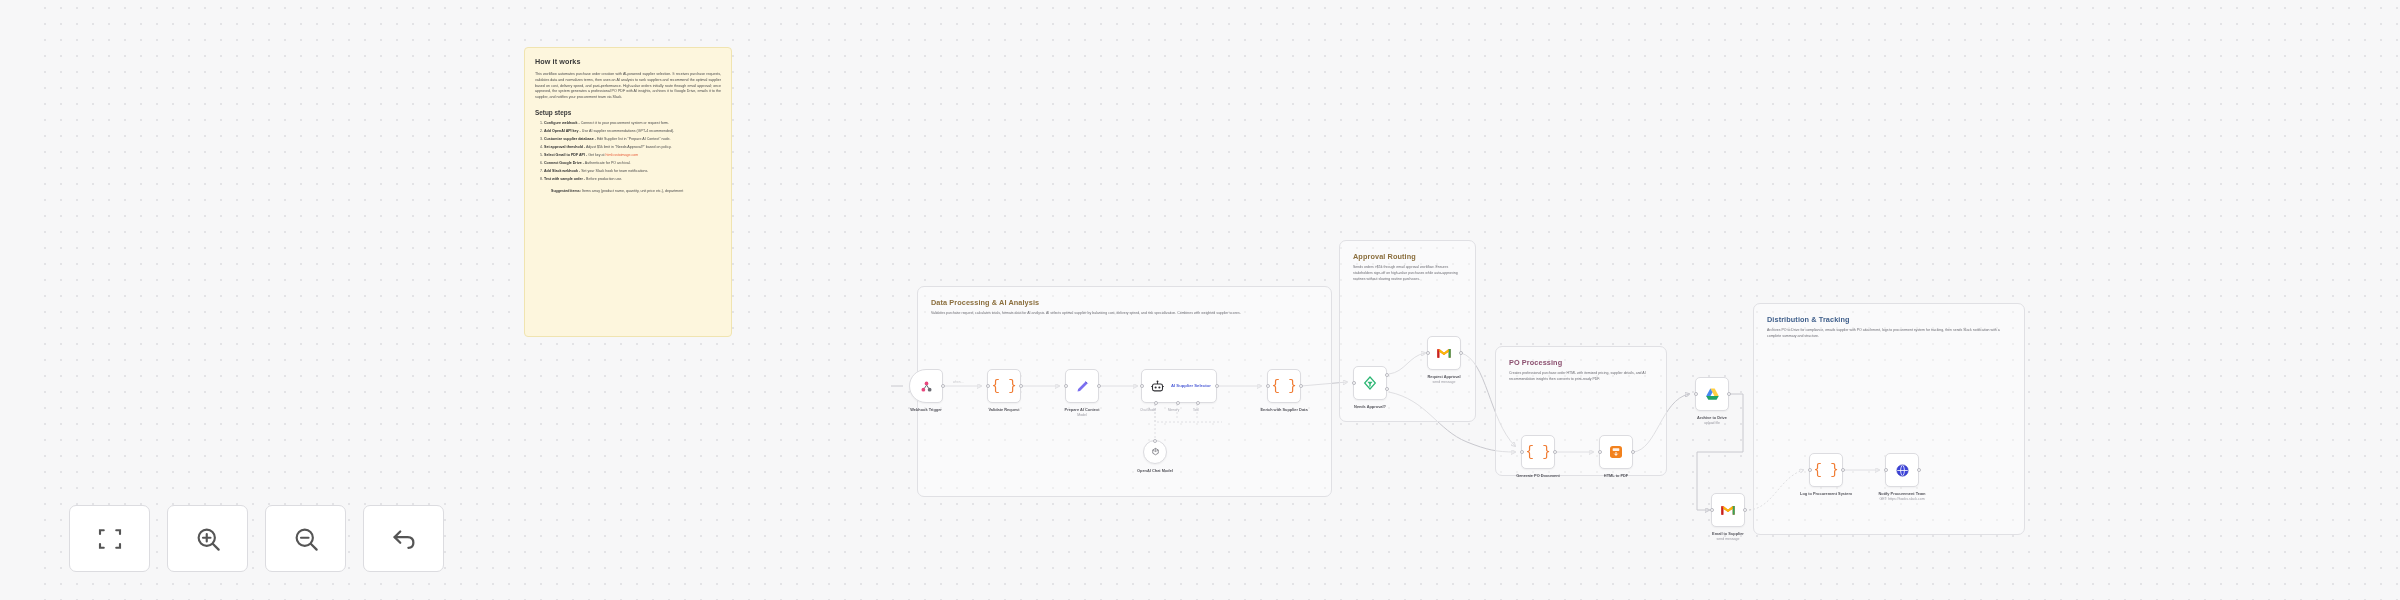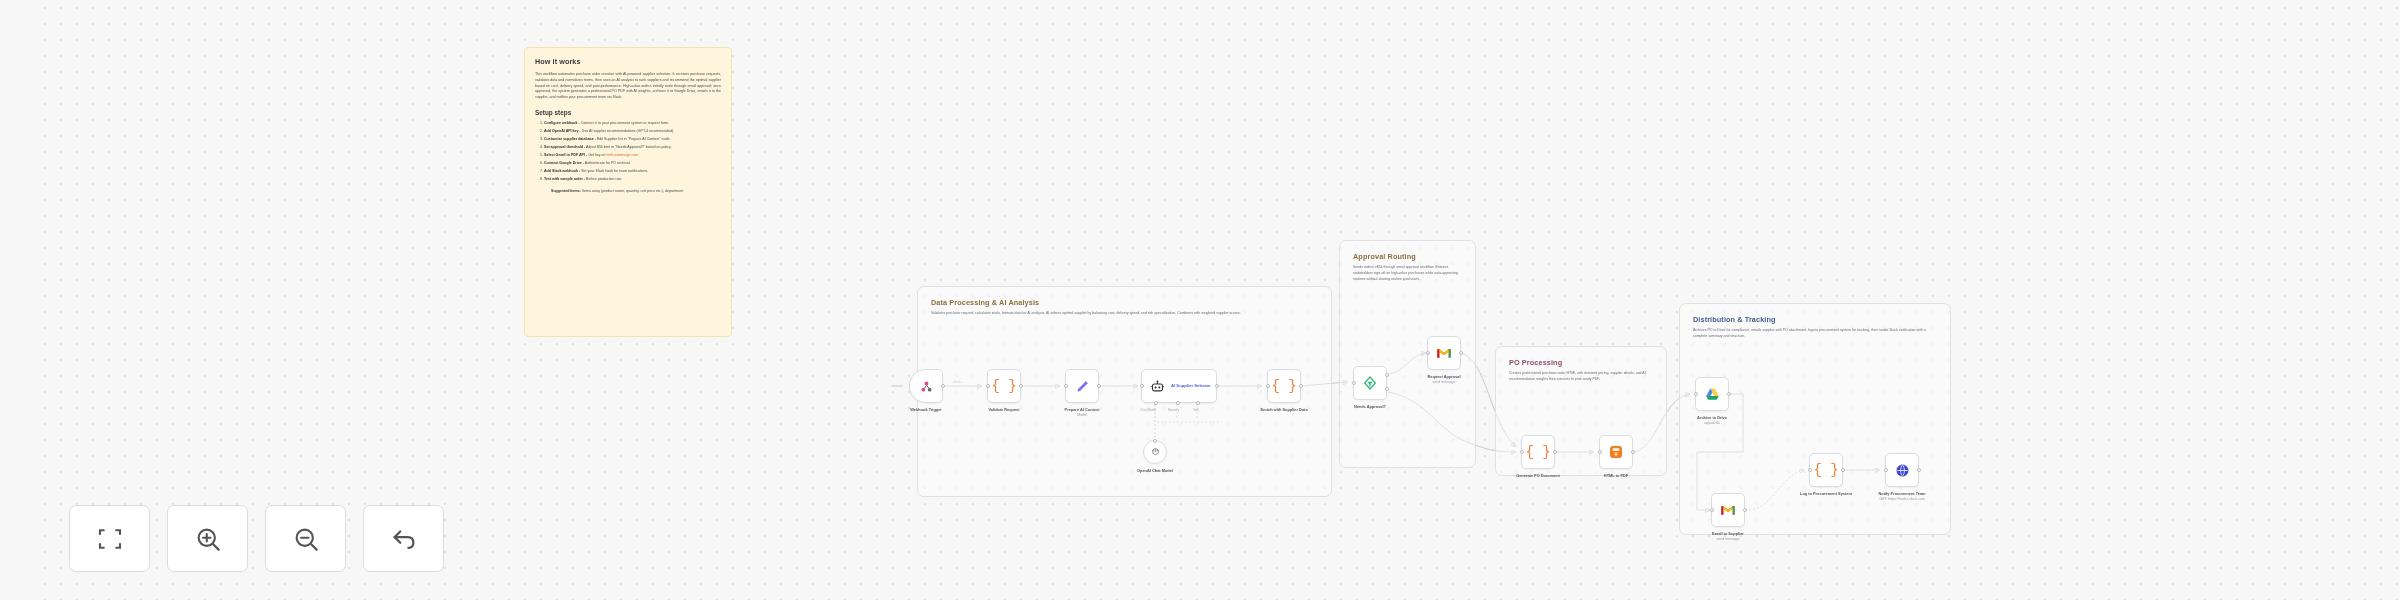--- a/index.html
+++ b/index.html
@@ -63,25 +63,25 @@
   .group .g-title {
     position: absolute; left: 13px; top: 11px;
     font-size: 7.3px; font-weight: 700; letter-spacing: .1px;
   }
   .group .g-desc {
     position: absolute; left: 13px; top: 24px; right: 14px;
     font-size: 3.5px; line-height: 1.7; color: #6b6b72;
   }
   #group-data    { left: 880px; top: 286px; width: 415px; height: 211px; }
   #group-data    .g-title { color: #8b6f3e; }
-  #group-approval{ left: 1302px; top: 240px; width: 137px; height: 228px; }
+  #group-approval{ left: 1302px; top: 240px; width: 137px; height: 182px; }
   #group-approval .g-title { color: #8b6f3e; }
   #group-po      { left: 1458px; top: 346px; width: 172px; height: 130px; }
   #group-po      .g-title { color: #8b4f6f; }
-  #group-dist    { left: 1642px; top: 303px; width: 272px; height: 232px; }
+  #group-dist    { left: 1716px; top: 303px; width: 272px; height: 232px; }
   #group-dist    .g-title { color: #3f5f8b; }
 
   
   .node {
     position: absolute;
     background: #fff;
     border: 1px solid #dcdce0;
     border-radius: 5px;
     display: flex; align-items: center; justify-content: center;
     box-shadow: 0 1px 1.5px rgba(0,0,0,.045);

